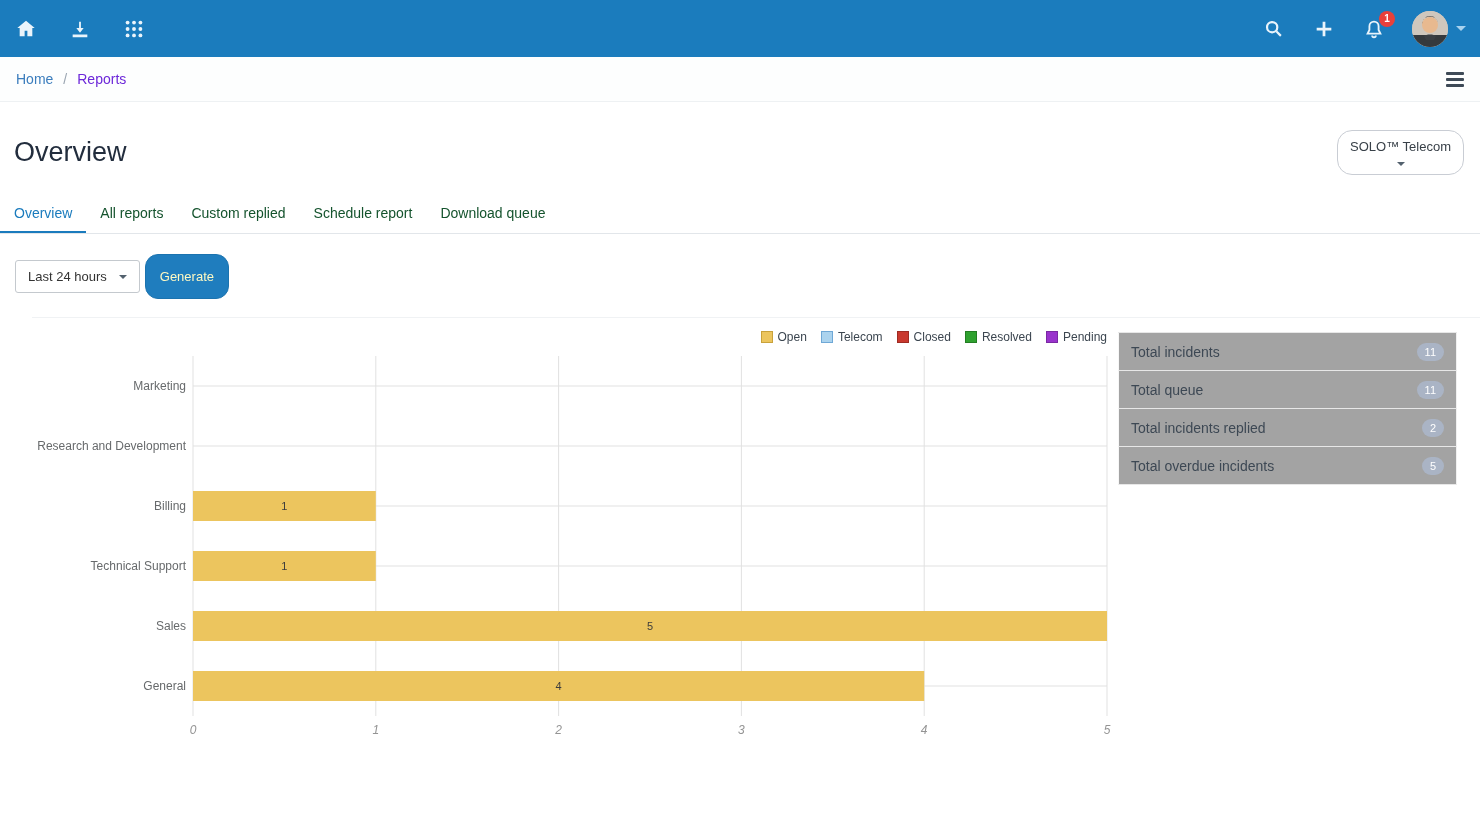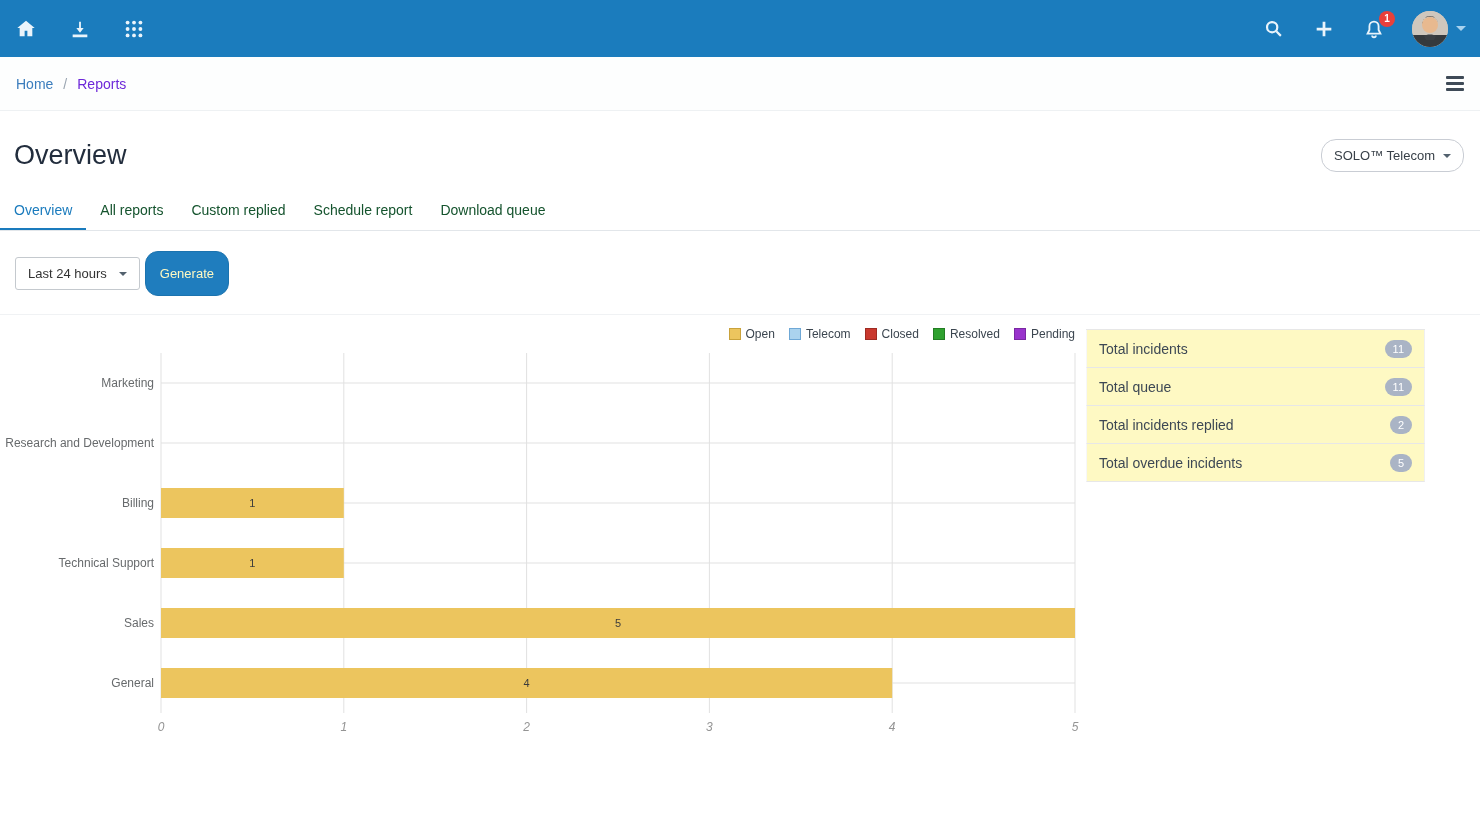--- a/index.html
+++ b/index.html
@@ -11,55 +11,55 @@
   .nav-right { margin-left:auto; display:flex; align-items:center; gap:26px; }
   .nav-icon { width:24px; height:24px; display:flex; align-items:center; justify-content:center; cursor:pointer; }
   .nav-icon svg { display:block; }
   .bell-wrap { position:relative; }
   .nav-badge { position:absolute; top:-6px; right:-9px; background:#e8403a; color:#fff; font-size:10px; font-weight:bold; min-width:16px; height:16px; border-radius:8px; display:flex; align-items:center; justify-content:center; padding:0 4px; }
   .avatar-wrap { display:flex; align-items:center; gap:8px; cursor:pointer; }
   .avatar { width:36px; height:36px; border-radius:50%; overflow:hidden; background:#cfc7bd; }
   .caret-lite { width:0; height:0; border-left:5px solid transparent; border-right:5px solid transparent; border-top:5px solid #a8d2ef; }
 
   
-  .breadcrumb-bar { height:54px; background:#fdfefe; border-bottom:1px solid #eef1f3; display:flex; align-items:center; padding:0 16px; }
+  .breadcrumb-bar { height:45px; background:#fdfefe; border-bottom:1px solid #eef1f3; display:flex; align-items:center; padding:0 16px; }
   .breadcrumb { font-size:14px; display:flex; align-items:center; gap:10px; }
   .crumb-link { color:#3b7dbd; text-decoration:none; cursor:pointer; }
   .crumb-sep { color:#9aa5b1; }
   .crumb-current { color:#6d28d9; }
   .hamburger { margin-left:auto; cursor:pointer; display:flex; flex-direction:column; gap:3px; }
   .hamburger span { width:18px; height:3px; background:#3e4a57; border-radius:1px; }
 
   
   .page-head { display:flex; align-items:center; padding:28px 16px 0 14px; }
   .page-title { font-size:27px; font-weight:400; color:#222d3d; }
-  .scope-btn { margin-left:auto; background:#fff; border:1px solid #c9cdd4; border-radius:15px; padding:8px 12px; font-size:13px; color:#384048; display:flex; align-items:center; gap:8px; cursor:pointer; }
+  .scope-btn { margin-left:auto; background:#fff; border:1px solid #c9cdd4; border-radius:15px; padding:8px 12px; font-size:13px; color:#384048; display:flex; align-items:center; gap:8px; cursor:pointer;flex-direction:column; }
   .caret-dark { width:0; height:0; border-left:4px solid transparent; border-right:4px solid transparent; border-top:4px solid #53616e; }
 
   
   .tabs { display:flex; margin-top:22px; border-bottom:1px solid #e2e6ea; padding-left:0; }
   .tab { font-size:14px; color:#14532d; padding:8px 14px 10px 14px; cursor:pointer; border-bottom:2px solid transparent; }
   .tab.active { color:#1a7bbd; border-bottom-color:#1a7bbd; }
 
   
   .filter-row { display:flex; align-items:center; gap:5px; padding:20px 0 18px 15px; }
   .range-select { background:#fff; border:1px solid #c4c9ce; border-radius:3px; height:33px; padding:0 12px; font-size:13px; color:#333; display:flex; align-items:center; gap:12px; cursor:pointer; }
   .generate-btn { background:#1f7dbe; border:1px solid #1b73af; border-radius:13px; height:45px; padding:0 14px; color:#fef9c3; font-size:13px; cursor:pointer; }
 
   
-  .report { display:flex; border-top:1px solid #f0f2f4; padding-top:8px; }
+  .report { display:flex; border-top:1px solid #f0f2f4; padding-top:8px;margin-left:32px; }
   .chart-col { position:relative; width:1100px; }
   .legend { position:absolute; top:4px; right:25px; display:flex; align-items:center; gap:14px; }
   .legend-item { display:flex; align-items:center; gap:5px; cursor:pointer; }
   .legend-swatch { width:12px; height:12px; border:1px solid #999; }
   .legend-label { font-size:12px; color:#3c4650; }
   .chart-svg { display:block; margin-top:24px; }
 
   .summary { width:339px; margin-left:-14px; margin-top:6px; border-top:1px solid #e7e7e7; }
-  .summary-row { display:flex; align-items:center; height:38px; padding:0 12px; border-bottom:1px solid #e7e7e7; border-right:1px solid #f0f0f0; border-left:1px solid #f7f7f7; background:#fef9c3;justify-content:center; }
+  .summary-row { display:flex; align-items:center; height:38px; padding:0 12px; border-bottom:1px solid #e7e7e7; border-right:1px solid #f0f0f0; border-left:1px solid #f7f7f7; background:#a3a3a3;justify-content:center; }
   .summary-label { font-size:14px; color:#3d4854; }
   .summary-badge { margin-left:auto; background:#aab4c5; color:#fff; font-size:11px; font-weight:normal; border-radius:10px; padding:3px 8px; min-width:22px; text-align:center; }
 </style>
 </head>
 <body>
 
 <div class="navbar">
   <div class="nav-left">
     <div class="nav-icon">
       <svg width="22" height="22" viewBox="0 0 24 24" fill="#eaf4fb">

